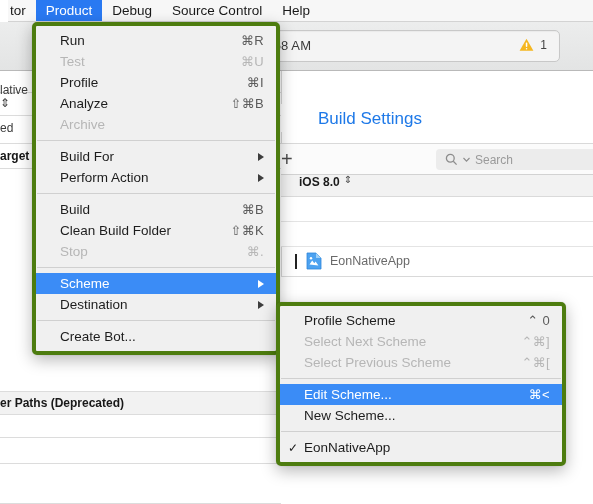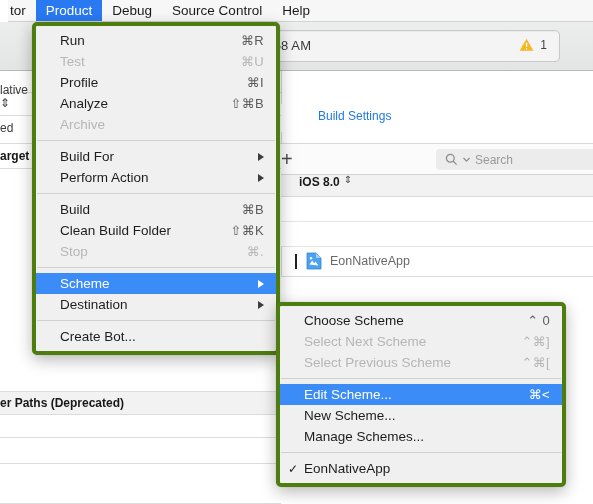--- a/index.html
+++ b/index.html
@@ -59,21 +59,21 @@
   .sliver-line { position: absolute; left: 0; height: 1px; background: #dcdcdc; }
   .sliver-bold { font-weight: bold; color: #151515; font-size: 12px; }
 
   
   .tabbar {
     position: absolute; left: 281px; top: 33px; width: 312px; height: 28px;
     background: #ffffff;
   }
   .tab-link {
     position: absolute; left: 37px; top: 5px;
-    font-size: 12px; color: #1e79e8;
+    font-size: 17px; color: #1e79e8;
   }
   .tabbar-under {
     position: absolute; left: 281px; top: 72px; width: 312px; height: 1px;
     background: #d9d9d9;
   }
 
   
   .filterbar {
     position: absolute; left: 281px; top: 73px; width: 312px; height: 31px;
     background: #fbfbfb;
@@ -356,44 +356,41 @@
     <div class="sep"></div>
 
     <div class="mi">
       <span class="label">Create Bot...</span>
     </div>
   </div>
 
   <div class="menu" id="scheme-menu">
 
     <div class="mi">
-      <span class="label">Choose Scheme</span>
+      <span class="label">Profile Scheme</span>
       <span class="accel">⌃ 0</span>
     </div>
     <div class="mi disabled">
       <span class="label">Select Next Scheme</span>
       <span class="accel">⌃⌘]</span>
     </div>
     <div class="mi disabled">
       <span class="label">Select Previous Scheme</span>
       <span class="accel">⌃⌘[</span>
     </div>
 
     <div class="sep"></div>
 
     <div class="mi selected">
       <span class="label">Edit Scheme...</span>
       <span class="accel">⌘&lt;</span>
     </div>
     <div class="mi">
       <span class="label">New Scheme...</span>
     </div>
-    <div class="mi">
-      <span class="label">Manage Schemes...</span>
-    </div>
 
     <div class="sep"></div>
 
     <div class="mi">
       <span class="check">✓</span>
       <span class="label">EonNativeApp</span>
     </div>
   </div>
 
 </div>

